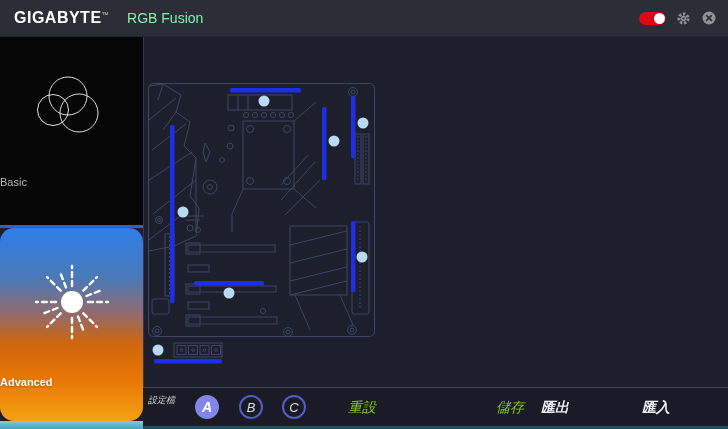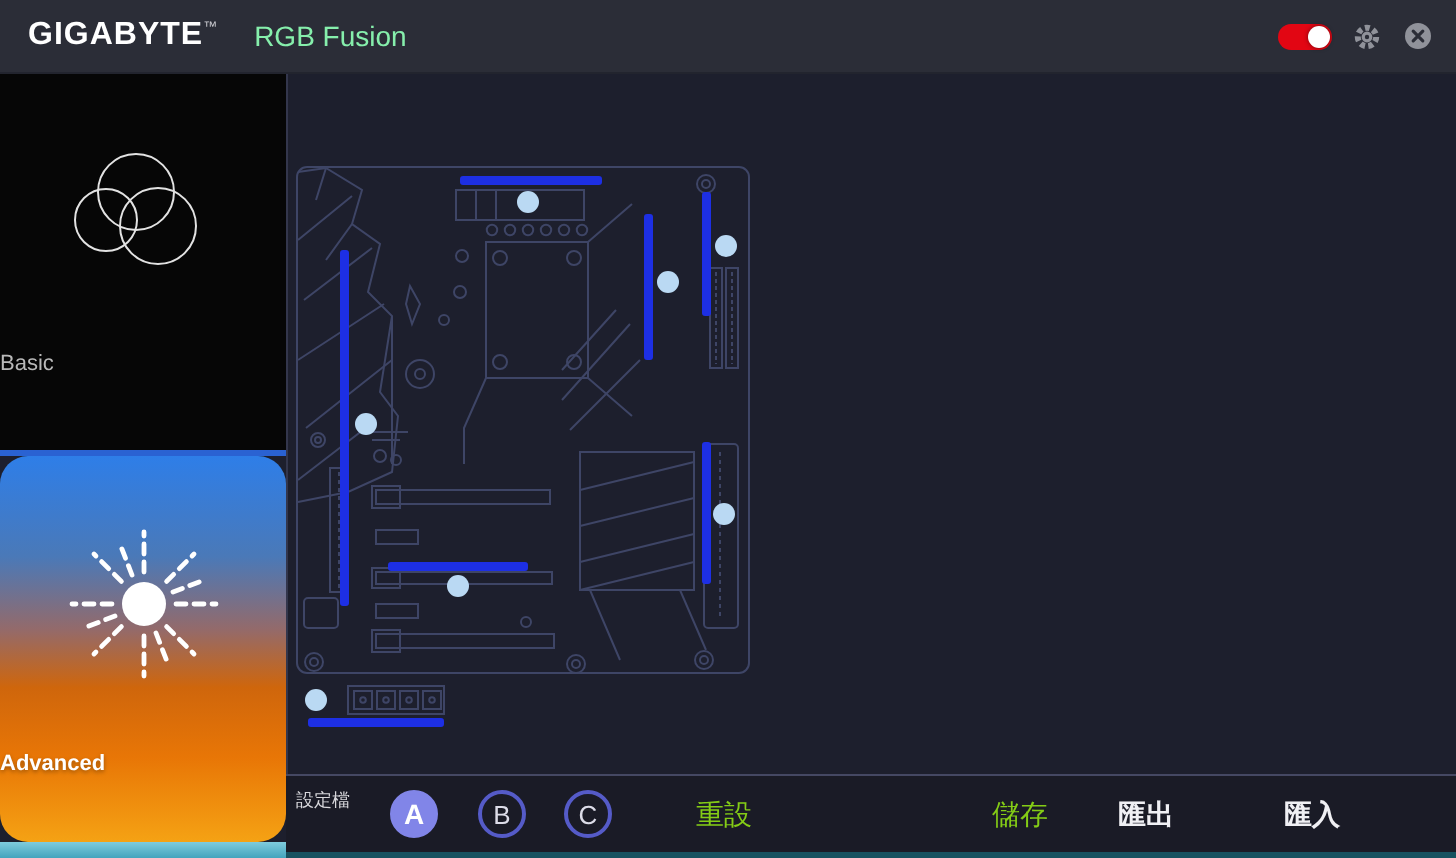--- a/index.html
+++ b/index.html
@@ -44,35 +44,35 @@
   .sidebar-bottom-strip{position:absolute;left:0;top:421px;width:143px;
     height:8px;background:linear-gradient(180deg,#7fccdd,#43a4bd);z-index:6;}
   .bottom-edge{position:absolute;left:143px;top:426px;width:585px;height:3px;
     background:#175260;z-index:6;}
 
   
   .board-svg{position:absolute;left:143px;top:36px;z-index:1;}
 
   
   .toolbar{position:absolute;left:143px;top:387px;width:585px;height:39px;
-    background:#1a1b26;border-top:1px solid #454863;z-index:5;}
+    background:#1a1b26;border-top:1px solid #454863;z-index:5;font-style:italic;}
   .profiles-label{position:absolute;left:5px;top:6px;font-size:9px;
     color:#d8d8dc;}
   .slot{position:absolute;top:7px;width:24px;height:24px;border-radius:50%;
     box-sizing:border-box;border:2px solid #555bc8;color:#dcdce8;
     font-size:13px;display:flex;align-items:center;justify-content:center;
     cursor:pointer;background:transparent;}
   .slot.active{background:#8185e8;border-color:#8185e8;color:#fff;
     font-weight:bold;font-size:14px;}
   .slot-a{left:52px;} .slot-b{left:96px;} .slot-c{left:139px;}
   .action{position:absolute;top:11px;transform:translateX(-50%);
     font-size:14px;color:#84cc16;cursor:default;white-space:nowrap;}
   .action.enabled{color:#f0f0f4;font-weight:bold;cursor:pointer;}
   .action-0{left:219px;} .action-1{left:331px;margin-left:36px;}
-  .action-2{left:430px;} .action-3{left:513px;}
+  .action-2{left:412px;} .action-3{left:513px;}
 </style>
 </head>
 <body>
 
 <div class="window">
 
   <div class="topbar">
     <div class="brand"><span>GIGABYTE</span><sup>™</sup></div>
     <div class="app-title">RGB Fusion</div>
     <div class="topbar-right">

